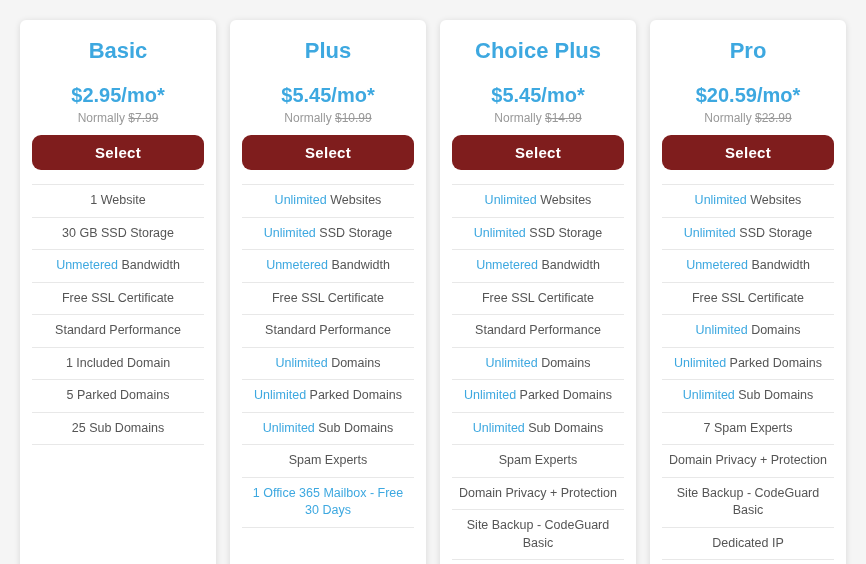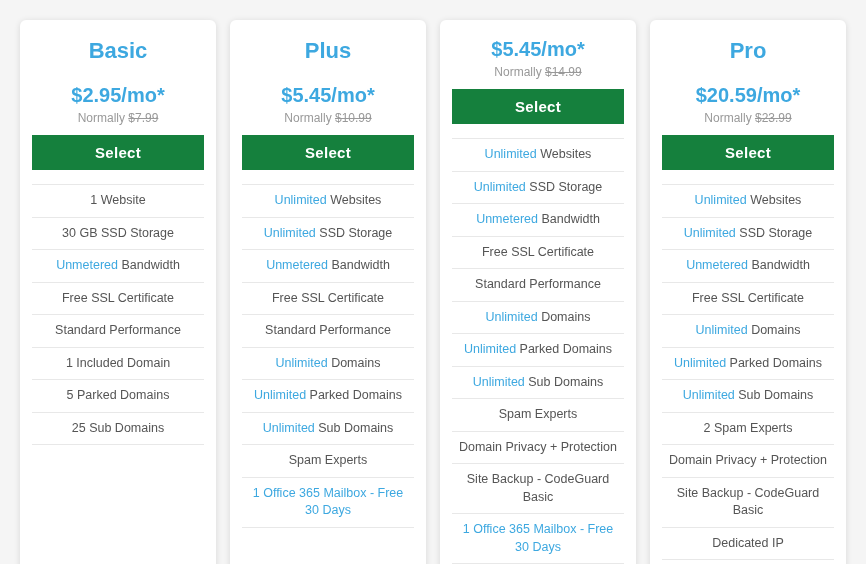--- a/index.html
+++ b/index.html
@@ -41,24 +41,24 @@
     }
     .plan-normally {
       color: #999;
       font-size: 12px;
       margin-bottom: 10px;
     }
     .plan-normally s {
       color: #999;
     }
     .select-btn {
-      background: #15803d;
+      background: #7f1d1d;
       color: #fff;
       border: none;
-      border-radius: 0;
+      border-radius: 9px;
       padding: 9px 0;
       width: 100%;
       font-size: 15px;
       font-weight: bold;
       cursor: pointer;
       margin-bottom: 14px;
       letter-spacing: 0.3px;
     }
     .features-list {
       width: 100%;
@@ -125,20 +125,21 @@
         <div class="feature-item">Free SSL Certificate</div>
         <div class="feature-item">Standard Performance</div>
         <div class="feature-item"><span class="highlight">Unlimited</span> Domains</div>
         <div class="feature-item"><span class="highlight">Unlimited</span> Parked Domains</div>
         <div class="feature-item"><span class="highlight">Unlimited</span> Sub Domains</div>
         <div class="feature-item">Spam Experts</div>
         <div class="feature-item blue-text">1 Office 365 Mailbox - Free 30 Days</div>
       </div>
     </div>
     <div class="plan-card">
+      <div class="plan-name">Choice Plus</div>
       <div class="plan-price">$5.45/mo*</div>
       <div class="plan-normally">Normally <s>$14.99</s></div>
       <button class="select-btn">Select</button>
       <div class="features-list">
         <div class="feature-item"><span class="highlight">Unlimited</span> Websites</div>
         <div class="feature-item"><span class="highlight">Unlimited</span> SSD Storage</div>
         <div class="feature-item"><span class="highlight">Unmetered</span> Bandwidth</div>
         <div class="feature-item">Free SSL Certificate</div>
         <div class="feature-item">Standard Performance</div>
         <div class="feature-item"><span class="highlight">Unlimited</span> Domains</div>
@@ -156,19 +157,19 @@
       <div class="plan-normally">Normally <s>$23.99</s></div>
       <button class="select-btn">Select</button>
       <div class="features-list">
         <div class="feature-item"><span class="highlight">Unlimited</span> Websites</div>
         <div class="feature-item"><span class="highlight">Unlimited</span> SSD Storage</div>
         <div class="feature-item"><span class="highlight">Unmetered</span> Bandwidth</div>
         <div class="feature-item">Free SSL Certificate</div>
         <div class="feature-item"><span class="highlight">Unlimited</span> Domains</div>
         <div class="feature-item"><span class="highlight">Unlimited</span> Parked Domains</div>
         <div class="feature-item"><span class="highlight">Unlimited</span> Sub Domains</div>
-        <div class="feature-item">2 Spam Experts</div>
+        <div class="feature-item">7 Spam Experts</div>
         <div class="feature-item">Domain Privacy + Protection</div>
         <div class="feature-item">Site Backup - CodeGuard Basic</div>
         <div class="feature-item">Dedicated IP</div>
       </div>
     </div>
   </div>
 
 </body></html>

